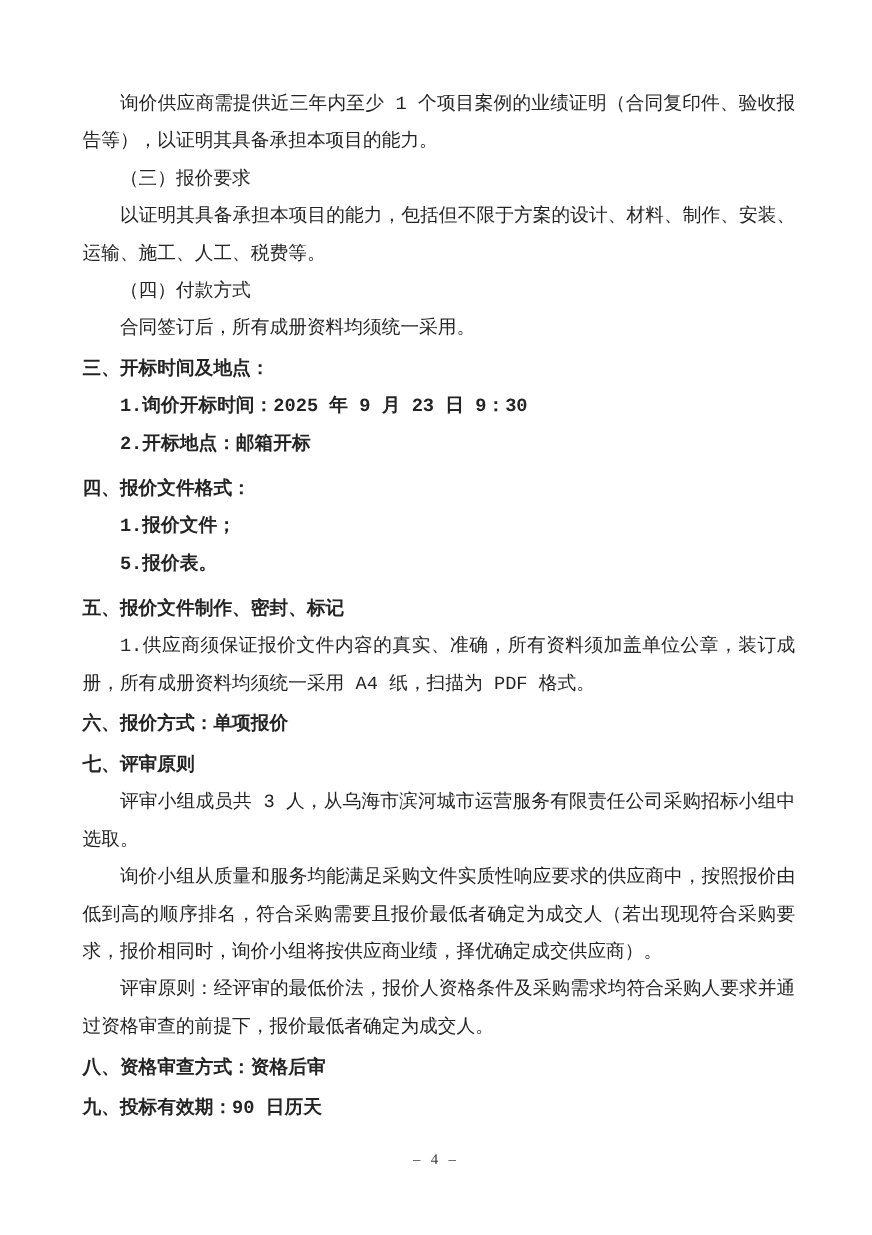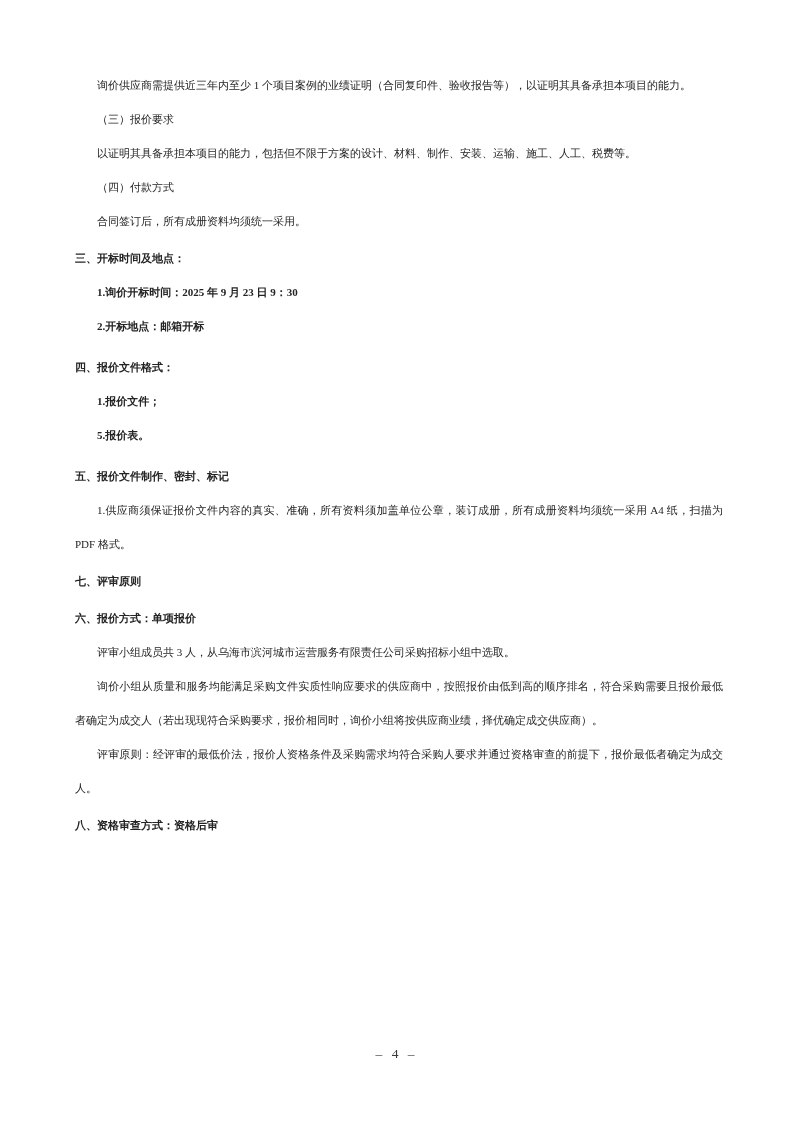--- a/index.html
+++ b/index.html
@@ -12,25 +12,26 @@
     width: 793px;
     height: 1123px;
     background: #ffffff;
     font-family: "Liberation Serif", "DejaVu Serif", serif;
     color: #242424;
     overflow: hidden;
   }
   .content {
     position: absolute;
     left: 75px;
-    top: 68px;
+    top: 79px;
     width: 648px;
-    font-size: 11px;
+    font-size: 17px;
     line-height: 34px;
     text-align: justify;
+    font-family: Liberation Mono, monospace;
   }
   .content p {
     margin: 0;
     padding: 0;
   }
   .body-indent {
     text-indent: 2em;
   }
   .sub-heading {
     text-indent: 2em;
@@ -84,29 +85,30 @@
 
     <p class="bold-item">1.报价文件；</p>
 
     <p class="bold-item">5.报价表。</p>
 
     <p class="section-heading extra-gap">五、报价文件制作、密封、标记</p>
 
     <p class="body-indent">1.供应商须保证报价文件内容的真实、准确，所有资料须加盖单位公章，装订成册，所有成册资料均须统一采用 A4 纸，扫描为 PDF 格式。</p>
 
 
+    <p class="section-heading">六、报价方式：单项报价</p>
+
     <p class="section-heading">七、评审原则</p>
-
-    <p class="section-heading">六、报价方式：单项报价</p>
 
     <p class="body-indent">评审小组成员共 3 人，从乌海市滨河城市运营服务有限责任公司采购招标小组中选取。</p>
 
     <p class="body-indent">询价小组从质量和服务均能满足采购文件实质性响应要求的供应商中，按照报价由低到高的顺序排名，符合采购需要且报价最低者确定为成交人（若出现现符合采购要求，报价相同时，询价小组将按供应商业绩，择优确定成交供应商）。</p>
 
     <p class="body-indent">评审原则：经评审的最低价法，报价人资格条件及采购需求均符合采购人要求并通过资格审查的前提下，报价最低者确定为成交人。</p>
 
     <p class="section-heading">八、资格审查方式：资格后审</p>
 
+    <p class="section-heading">九、投标有效期：90 日历天</p>
 
   </div>
 
   <div class="page-footer">– 4 –</div>
 </div>
 
 </body></html>

